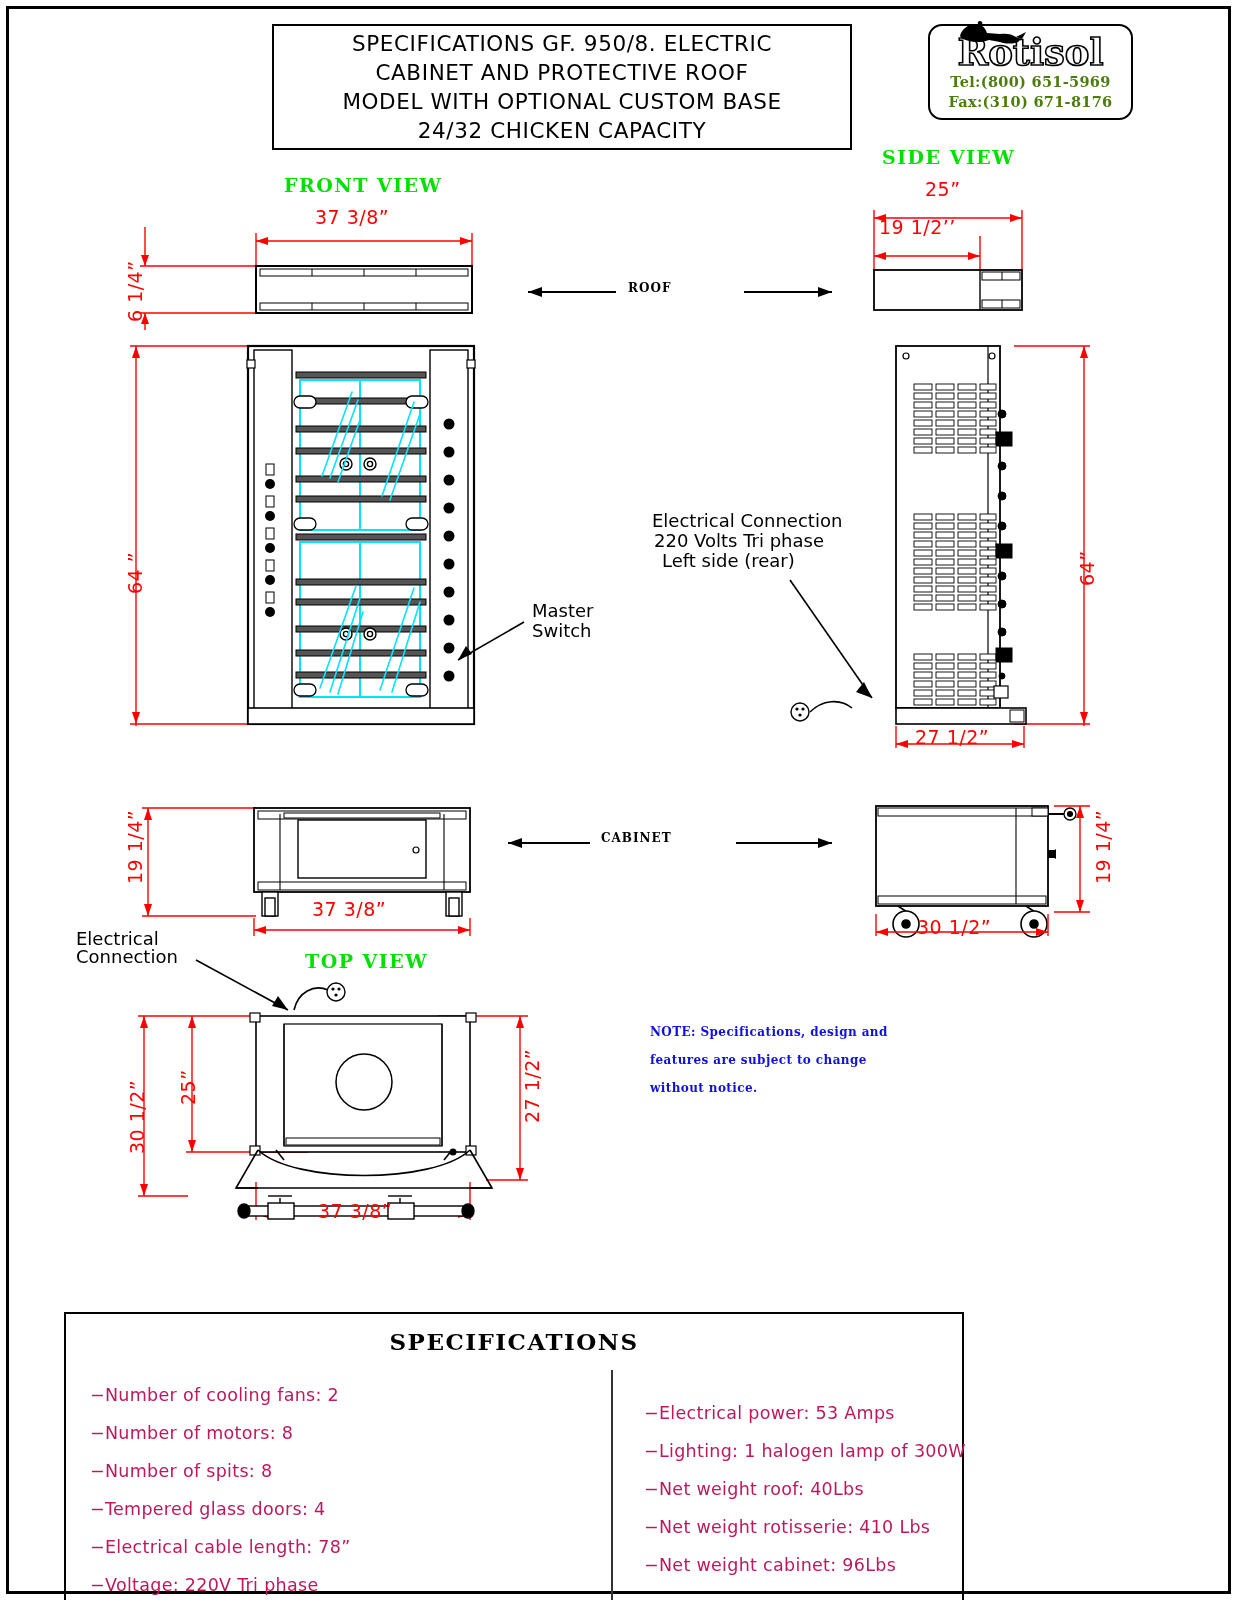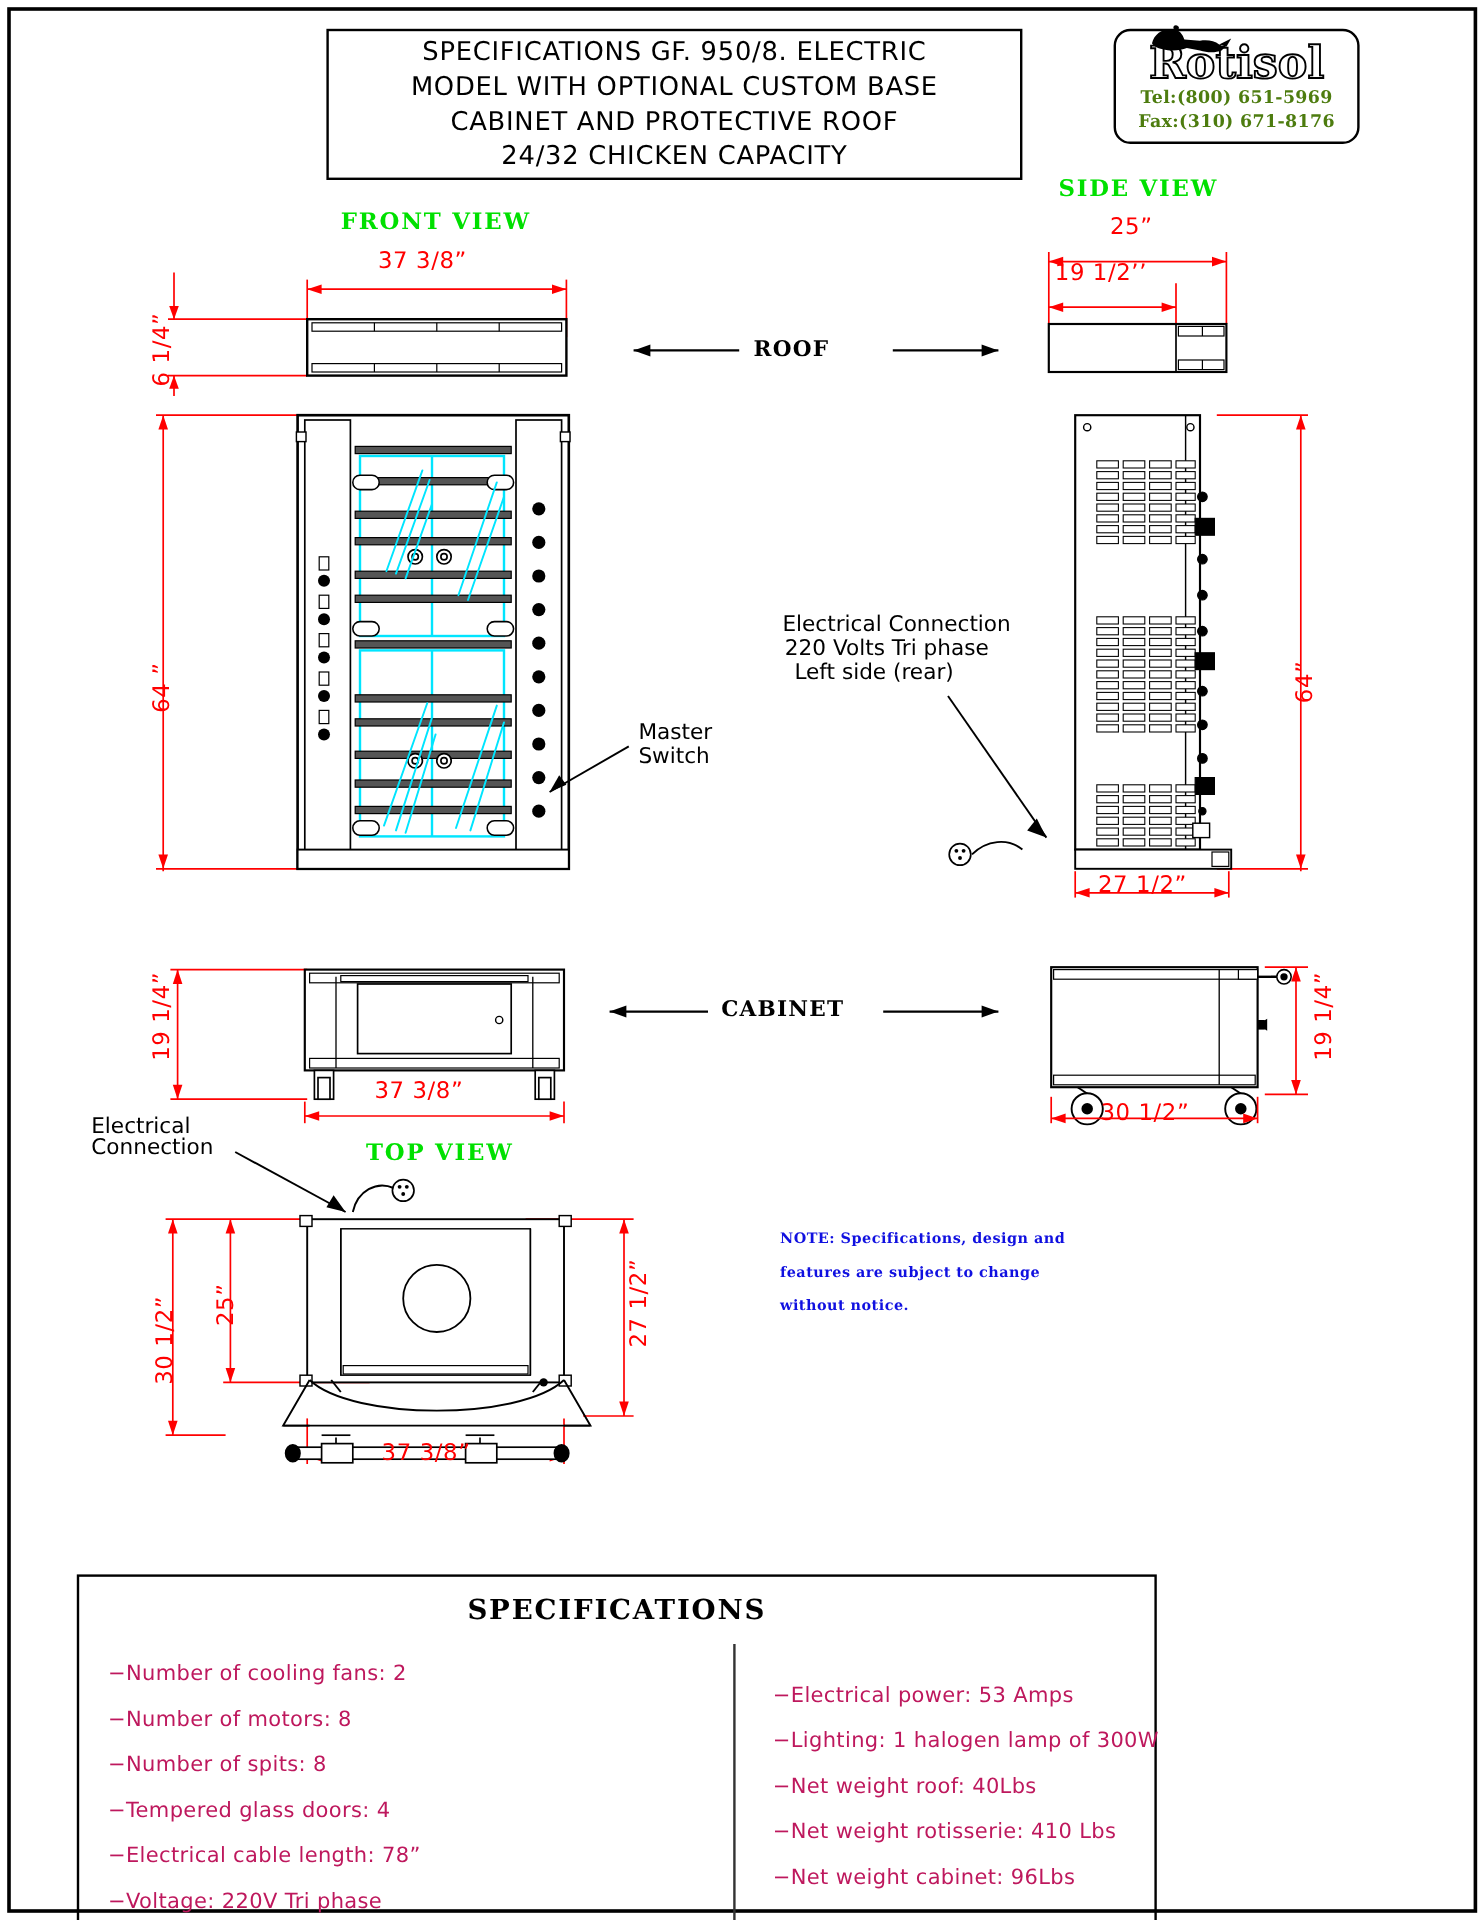--- a/index.html
+++ b/index.html
@@ -77,21 +77,21 @@
     font-family: "DejaVu Serif", serif;
     font-weight: bold;
     font-size: 19px;
     color: #00e000;
     letter-spacing: 1.5px;
     white-space: nowrap;
   }
   .seriflabel {
     font-family: "DejaVu Serif", serif;
     font-weight: bold;
-    font-size: 18px;
+    font-size: 12px;
     color: #000;
     letter-spacing: 1px;
     white-space: nowrap;
   }
   .dim {
     font-family: "DejaVu Sans", sans-serif;
     font-size: 19px;
     color: #ff0000;
     white-space: nowrap;
     letter-spacing: 0.5px;
@@ -151,22 +151,22 @@
 </style>
 </head>
 <body>
 
 <div id="page">
 
   <div id="border-outer" class="abs"></div>
 
   <div id="title-block" class="abs">
     <div class="tline">SPECIFICATIONS GF. 950/8. ELECTRIC</div>
+    <div class="tline">CABINET AND PROTECTIVE ROOF</div>
     <div class="tline">MODEL WITH OPTIONAL CUSTOM BASE</div>
-    <div class="tline">CABINET AND PROTECTIVE ROOF</div>
     <div class="tline">24/32 CHICKEN CAPACITY</div>
   </div>
 
   <div id="logo-block" class="abs">
     <div id="logo-word">Rotisol</div>
     <svg id="logo-chicken" class="abs" width="70" height="30" viewBox="0 0 70 30">
       <path d="M4,16 C6,7 16,2 24,5 C28,6 30,10 31,13 L44,14 C50,13 56,14 60,17
                C62,18 64,19 66,18 L62,22 C57,24 50,24 44,22 L33,20
                C28,22 20,23 13,21 C8,20 5,18 4,16 Z" fill="#000"></path>
       <path d="M22,4 C21,1 24,0 26,2 C27,3 26,5 25,5 Z" fill="#000"></path>

